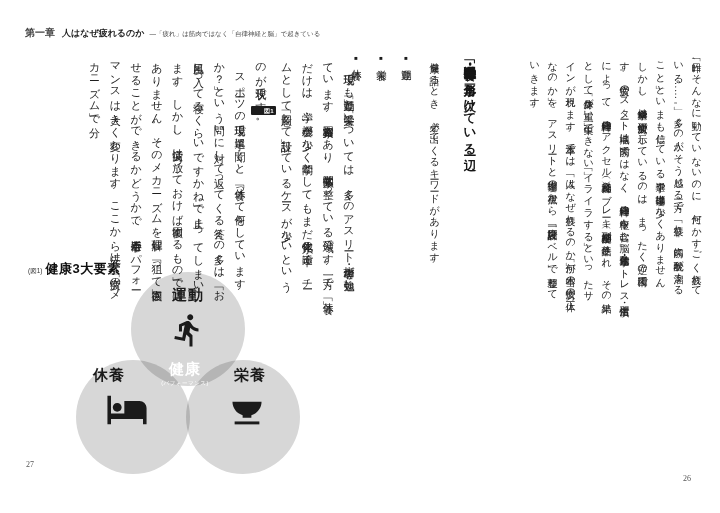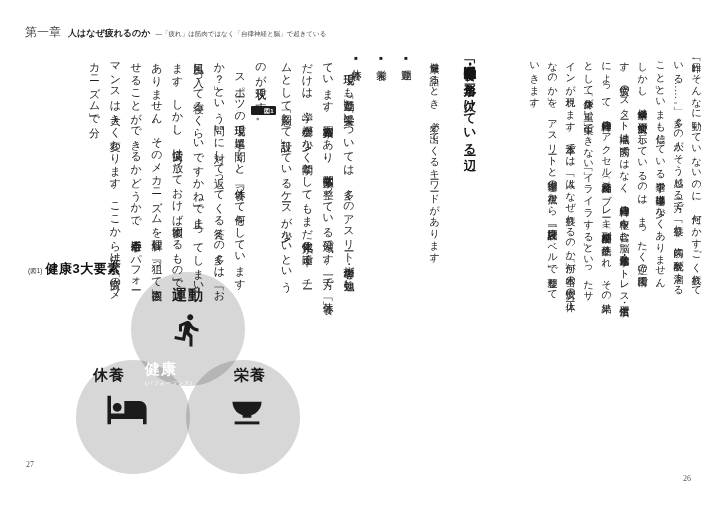--- a/index.html
+++ b/index.html
@@ -4,21 +4,21 @@
 <style>
   html,body{margin:0;padding:0;background:#e8e8e8;}
   .spread{
     position:relative;width:720px;height:513px;background:#ffffff;
     font-family:"Liberation Serif","DejaVu Serif",serif;color:var(--ink,#1f1f1f);
     overflow:hidden;box-shadow:0 0 2px rgba(0,0,0,.15);
   }
   
   .running-head{position:absolute;left:25px;top:22px;white-space:nowrap;
     font-family:"Liberation Sans","DejaVu Sans",sans-serif;color:#3a3a3a;}
-  .chap{font-size:12px;font-weight:normal;margin-right:7px;color:#444;}
+  .chap{font-size:10px;font-weight:bold;margin-right:7px;color:#444;}
   .chap-title{font-size:9px;font-weight:bold;color:#222;margin-right:5px;}
   .chap-sub{font-size:6.5px;color:#444;}
 
   
   .vtext{writing-mode:vertical-rl;text-orientation:mixed;}
   .vtext p{margin:0;}
 
   
   .page-right{position:absolute;top:55px;right:15px;height:245px;}
   .opening{font-size:10px;line-height:18px;letter-spacing:.4px;}
@@ -55,21 +55,21 @@
   .v-label{position:absolute;width:60px;text-align:center;
     font-family:"Liberation Sans","DejaVu Sans",sans-serif;
     font-size:15px;font-weight:bold;color:#1b1b1b;letter-spacing:1px;}
   .v-top{left:94px;top:16px;}
   .v-left{left:15px;top:96px;}
   .v-right{left:156px;top:96px;}
   .v-icon{position:absolute;fill:#1b1b1b;}
   .icon-runner{left:106px;top:42px;width:36px;height:36px;}
   .icon-bed{left:40px;top:124px;width:46px;height:32px;}
   .icon-bowl{left:165px;top:126px;width:36px;height:32px;}
-  .v-center{position:absolute;left:81px;top:90px;width:80px;
+  .v-center{position:absolute;left:81px;top:90px;width:80px;text-align:center;
     font-family:"Liberation Sans","DejaVu Sans",sans-serif;color:#ffffff;}
   .v-center-main{font-size:15px;font-weight:bold;letter-spacing:1px;}
   .v-center-sub{font-size:5.5px;margin-top:1px;letter-spacing:.5px;}
 
   
   .pagenum{position:absolute;font-size:8px;color:#555;
     font-family:"Liberation Serif","DejaVu Serif",serif;}
   .pn-left{left:26px;top:460px;}
   .pn-right{right:29px;top:474px;}
 </style>

